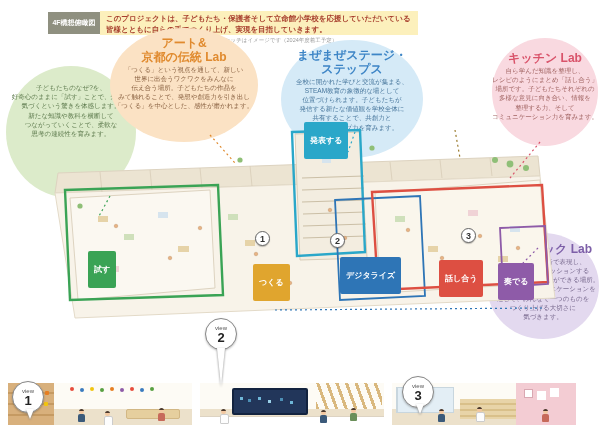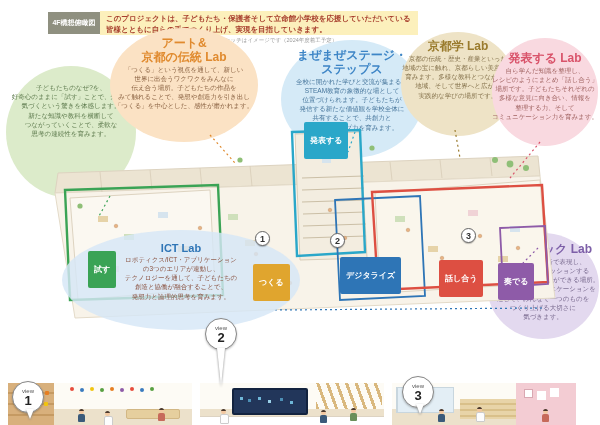--- a/index.html
+++ b/index.html
@@ -204,58 +204,42 @@
     <div class="b-title">まぜまぜステージ・</div>
     <div class="b-title">ステップス</div>
     <div class="b-line">全校に開かれた学びと交流が集まる、</div>
     <div class="b-line">STEAM教育の象徴的な場として</div>
     <div class="b-line">位置づけられます。子どもたちが</div>
     <div class="b-line">発信する新たな価値観を学校全体に</div>
     <div class="b-line">共有することで、共創力と</div>
     <div class="b-line">リーダーシップ力を育みます。</div>
   </div>
 
-  <div class="abs bubble bub-kyoto">
-    <div class="b-title">京都学 Lab</div>
-    <div class="b-line">京都の伝統・歴史・産業といった</div>
-    <div class="b-line">地域の宝に触れ、京都らしい美意識を</div>
-    <div class="b-line">育みます。多様な教科とつながり、</div>
-    <div class="b-line">地域、そして世界へと広がる</div>
-    <div class="b-line">実践的な学びの場所です。</div>
-  </div>
 
   <div class="abs bubble bub-kitchen">
-    <div class="b-title">発表する Lab</div>
+    <div class="b-title">キッチン Lab</div>
     <div class="b-line">自ら学んだ知識を整理し、</div>
     <div class="b-line">レシピのようにまとめ「話し合う」</div>
     <div class="b-line">場所です。子どもたちそれぞれの</div>
     <div class="b-line">多様な意見に向き合い、情報を</div>
     <div class="b-line">整理する力、そして</div>
     <div class="b-line">コミュニケーション力を育みます。</div>
   </div>
 
   <div class="abs bubble bub-music">
     <div class="b-title">ミュージック Lab</div>
     <div class="b-line">自分のおもいを音で表現し、</div>
     <div class="b-line">みんなで音楽をセッションする</div>
     <div class="b-line">ように「奏でる」ことができる場所。</div>
     <div class="b-line">言葉を超えたコミュニケーションを</div>
     <div class="b-line">通して、みんなで一つのものを</div>
     <div class="b-line">つくり上げる大切さに</div>
     <div class="b-line">気づきます。</div>
   </div>
 
-  <div class="abs bubble bub-ict">
-    <div class="b-title">ICT Lab</div>
-    <div class="b-line">ロボティクス/ICT・アプリケーション</div>
-    <div class="b-line">の3つのエリアが連動し、</div>
-    <div class="b-line">テクノロジーを通して、子どもたちの</div>
-    <div class="b-line">創造と協働が融合することで、</div>
-    <div class="b-line">発想力と論理的思考を育みます。</div>
-  </div>
 
   <div class="abs chip" style="left:88px;top:251px;background:#3aa355;">試す</div>
   <div class="abs chip" style="left:253px;top:264px;background:#e0a52e;">つくる</div>
   <div class="abs chip" style="left:304px;top:122px;background:#2aa7c9;">発表する</div>
   <div class="abs chip" style="left:340px;top:257px;background:#2e75b6;">デジタライズ</div>
   <div class="abs chip" style="left:439px;top:260px;background:#dd4f42;">話し合う</div>
   <div class="abs chip" style="left:498px;top:263px;background:#8e5ba8;">奏でる</div>
 
   <div class="abs marker" style="left:255px;top:231px;">1</div>
   <div class="abs marker" style="left:330px;top:233px;">2</div>

